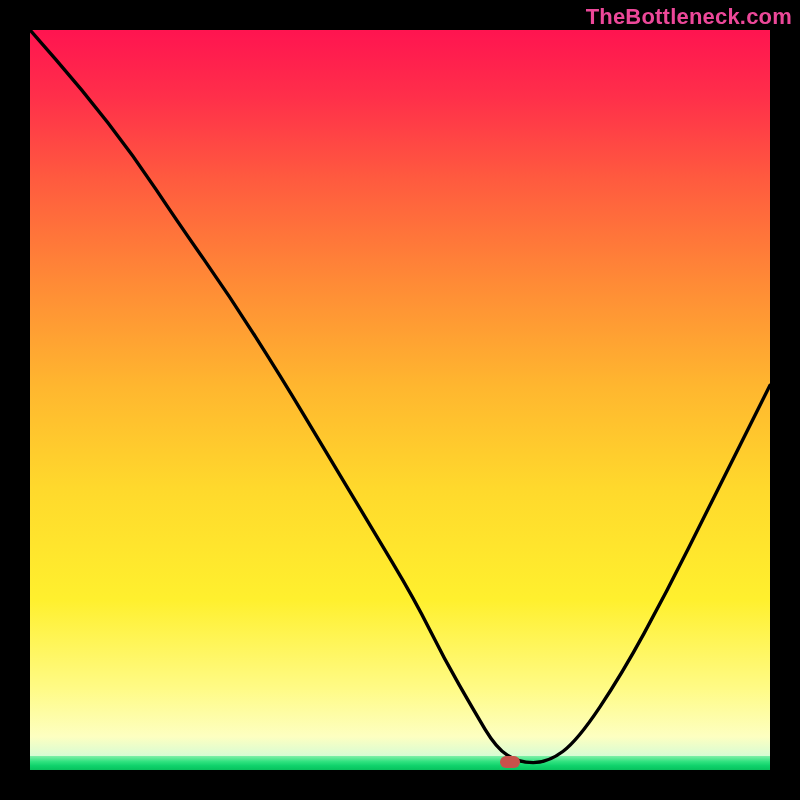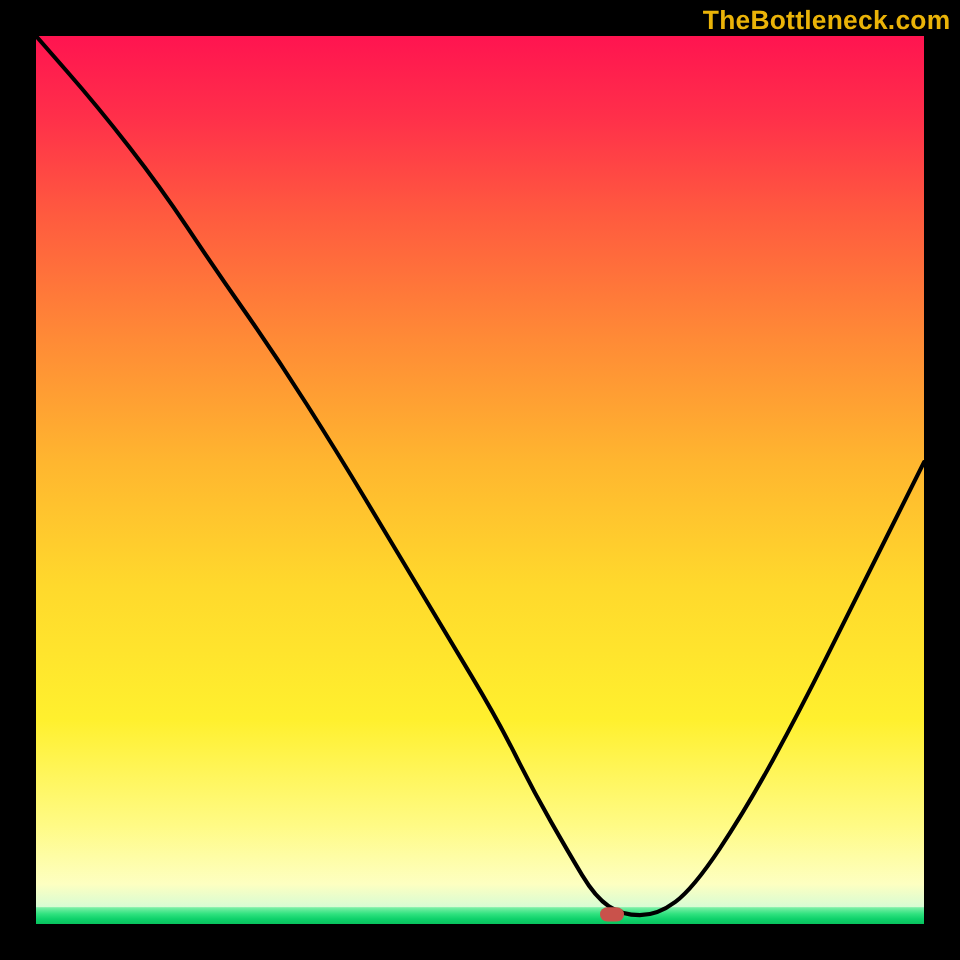--- a/index.html
+++ b/index.html
@@ -14,21 +14,21 @@
   .stage {
     position: relative;
     width: 800px;
     height: 800px;
     background: #000;
   }
   .watermark {
     position: absolute;
     top: 4px;
     right: 8px;
-    color: #eab308;
+    color: #ec4899;
     font-size: 22px;
     font-weight: 600;
     letter-spacing: 0.2px;
   }
   .plot {
     position: absolute;
     left: 30px;
     top: 30px;
     width: 740px;
     height: 740px;

